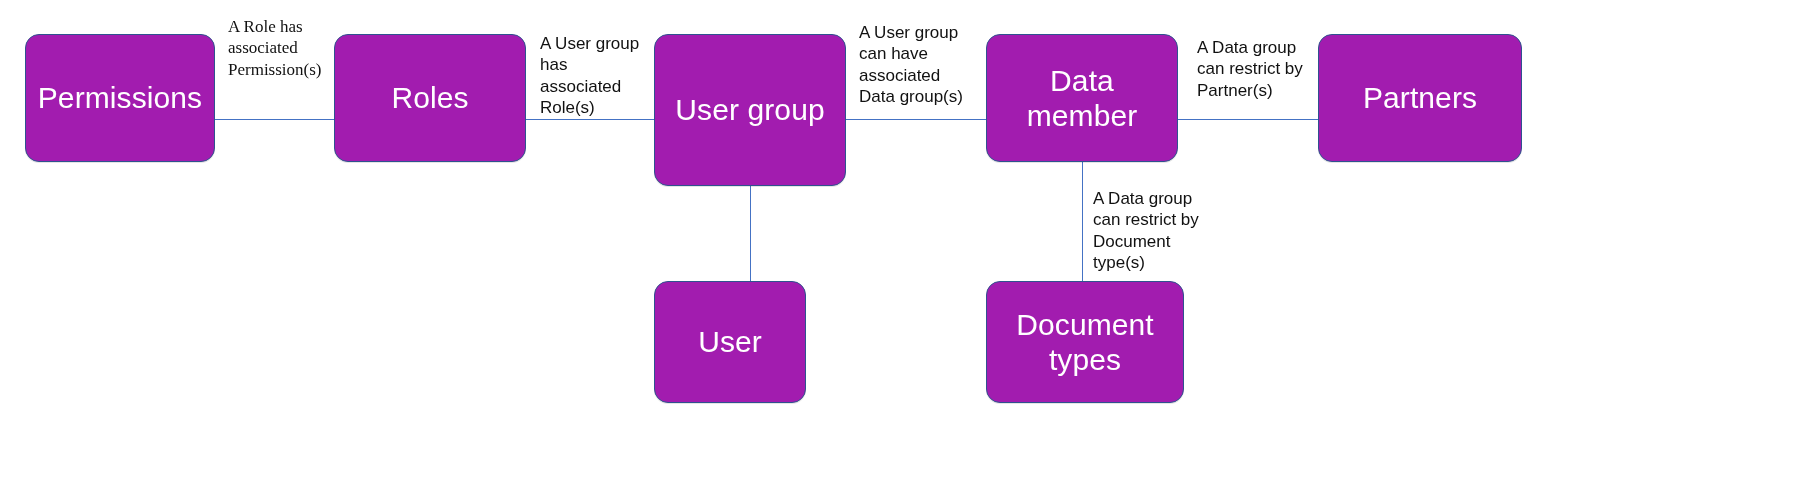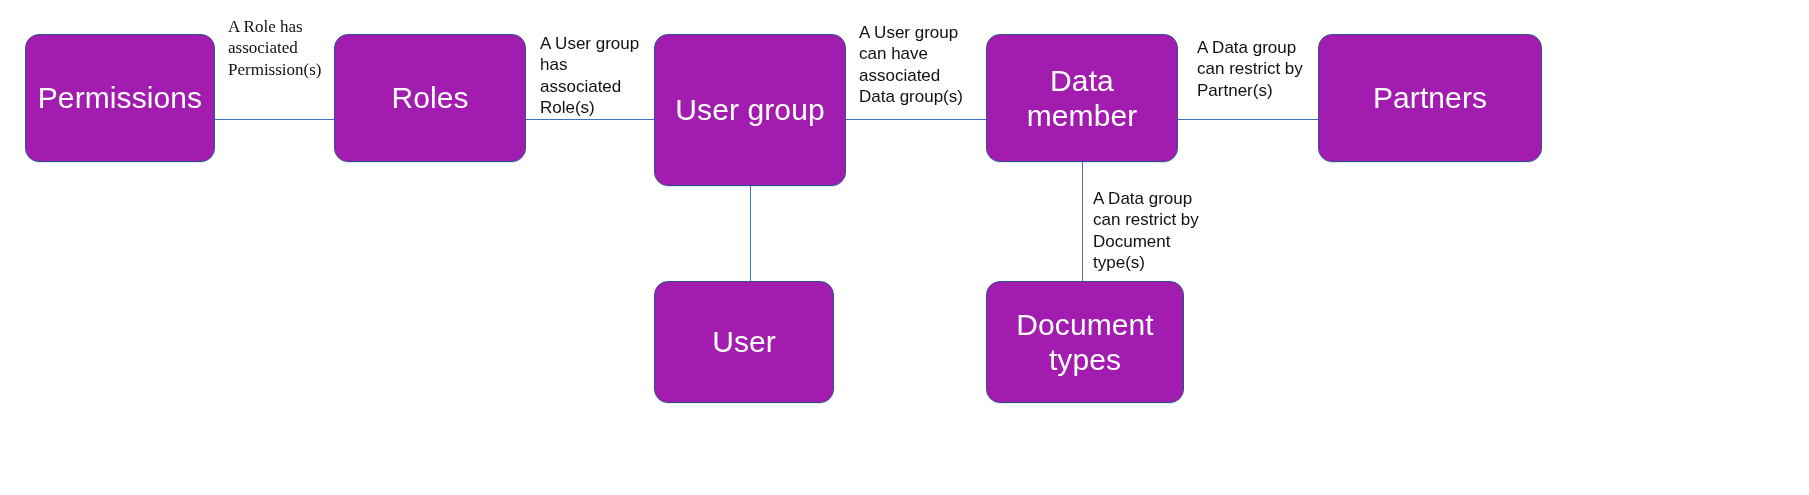--- a/index.html
+++ b/index.html
@@ -97,25 +97,25 @@
   </div>
 
   <div class="node" style="left:654px; top:34px; width:192px; height:152px; font-size:30px;">
     <span class="node-label">User group</span>
   </div>
 
   <div class="node" style="left:986px; top:34px; width:192px; height:128px; font-size:30px;">
     <span class="node-label">Data member</span>
   </div>
 
-  <div class="node" style="left:1318px; top:34px; width:224px; height:128px; font-size:30px;">
+  <div class="node" style="left:1318px; top:34px; width:204px; height:128px; font-size:30px;">
     <span class="node-label">Partners</span>
   </div>
 
-  <div class="node" style="left:654px; top:281px; width:180px; height:122px; font-size:30px;">
+  <div class="node" style="left:654px; top:281px; width:152px; height:122px; font-size:30px;">
     <span class="node-label">User</span>
   </div>
 
   <div class="node" style="left:986px; top:281px; width:198px; height:122px; font-size:30px;">
     <span class="node-label">Document
 types</span>
   </div>
 
   <div class="edge-label" style="left:228px; top:16px; width:104px;font-family:Liberation Serif, serif;">A Role has
 associated

